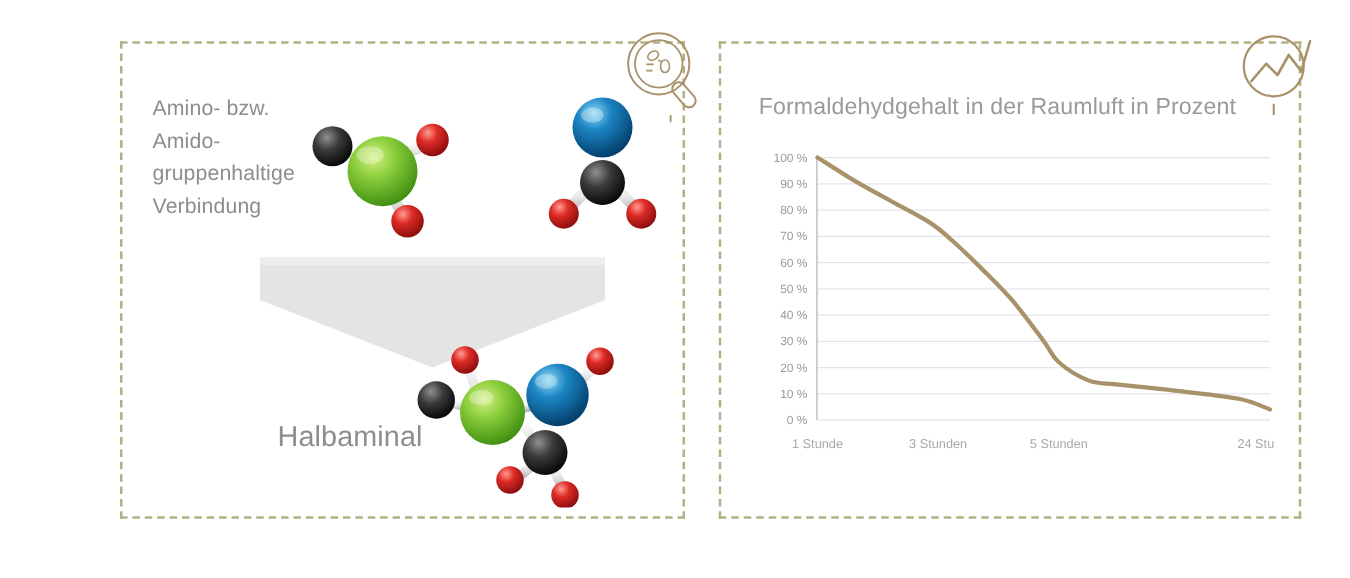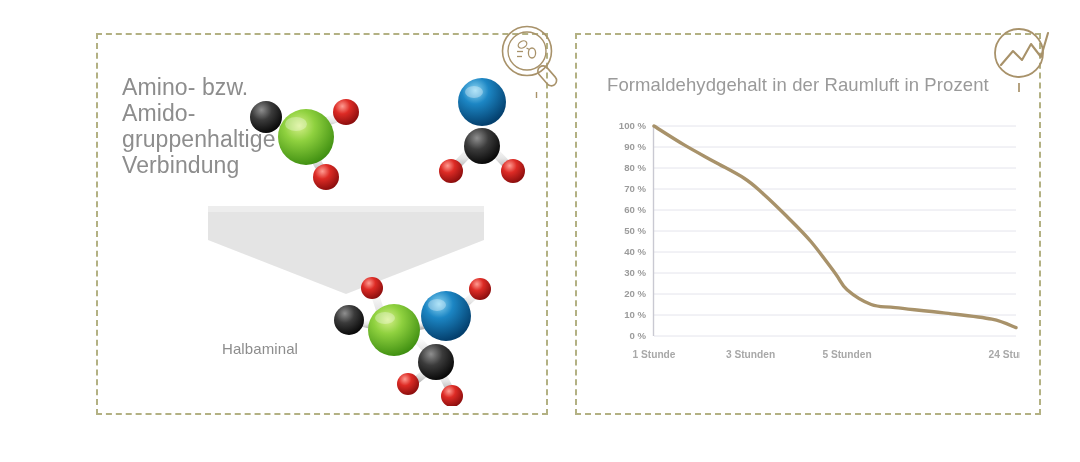--- a/index.html
+++ b/index.html
@@ -37,40 +37,40 @@
     width: 78px;
     height: 78px;
   }
   #badge-magnifier { left: 496px; top: 20px; }
   #badge-trend     { left: 986px; top: 20px; }
 
   
   .label-text {
     position: absolute;
     color: #8d8d8d;
-    font-size: 23px;
+    font-size: 17px;
     line-height: 26px;
     white-space: pre-line;
     letter-spacing: .1px;
   }
   #label-amino {
     left: 122px;
     top: 74px;
     width: 180px;
   }
   #label-formaldehyd {
     left: 379px;
     top: 95px;
     width: 100px;
   }
   #label-halbaminal {
     left: 222px;
     top: 336px;
     width: 180px;
-    font-size: 15px;
+    font-size: 23px;
   }
 
   
   .molecule { position: absolute; }
   #mol-amino   { left: 236px; top: 82px;  width: 140px; height: 115px; }
   #mol-formald { left: 428px; top: 68px;  width: 108px; height: 122px; }
   #mol-halb    { left: 322px; top: 272px; width: 190px; height: 134px; }
 
   
   #reaction-arrow {
@@ -91,21 +91,20 @@
     letter-spacing: .1px;
     white-space: nowrap;
     text-align: right;
   }
   #chart-area {
     position: absolute;
     left: 600px;
     top: 118px;
     width: 420px;
     height: 265px;
-    font-weight: bold;
   }
   .chart-svg { display: block; }
   .ytick {
     font-size: 9.6px;
     fill: #9b9b9b;
     font-family: "Liberation Sans", sans-serif;
     text-anchor: end;
   }
   .xtick {
     font-size: 10.2px;

